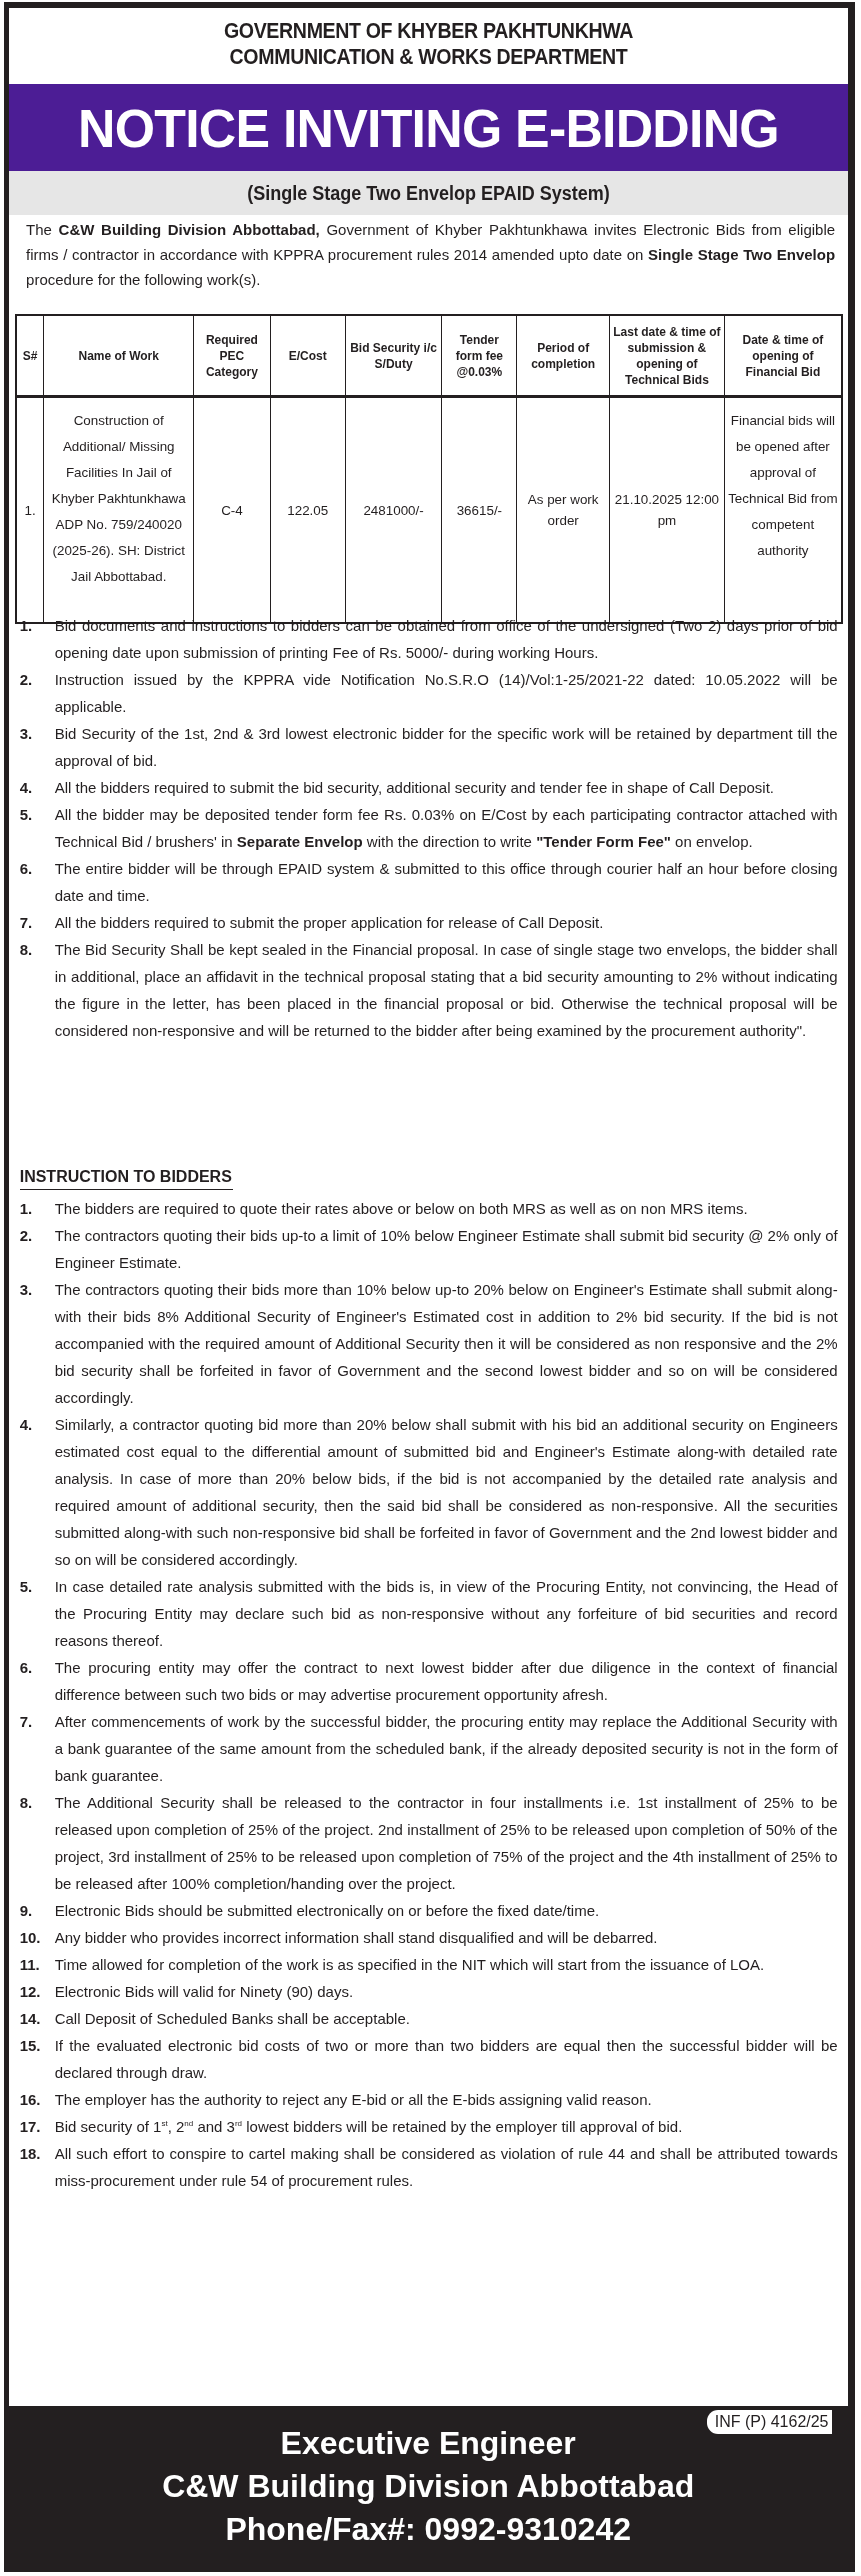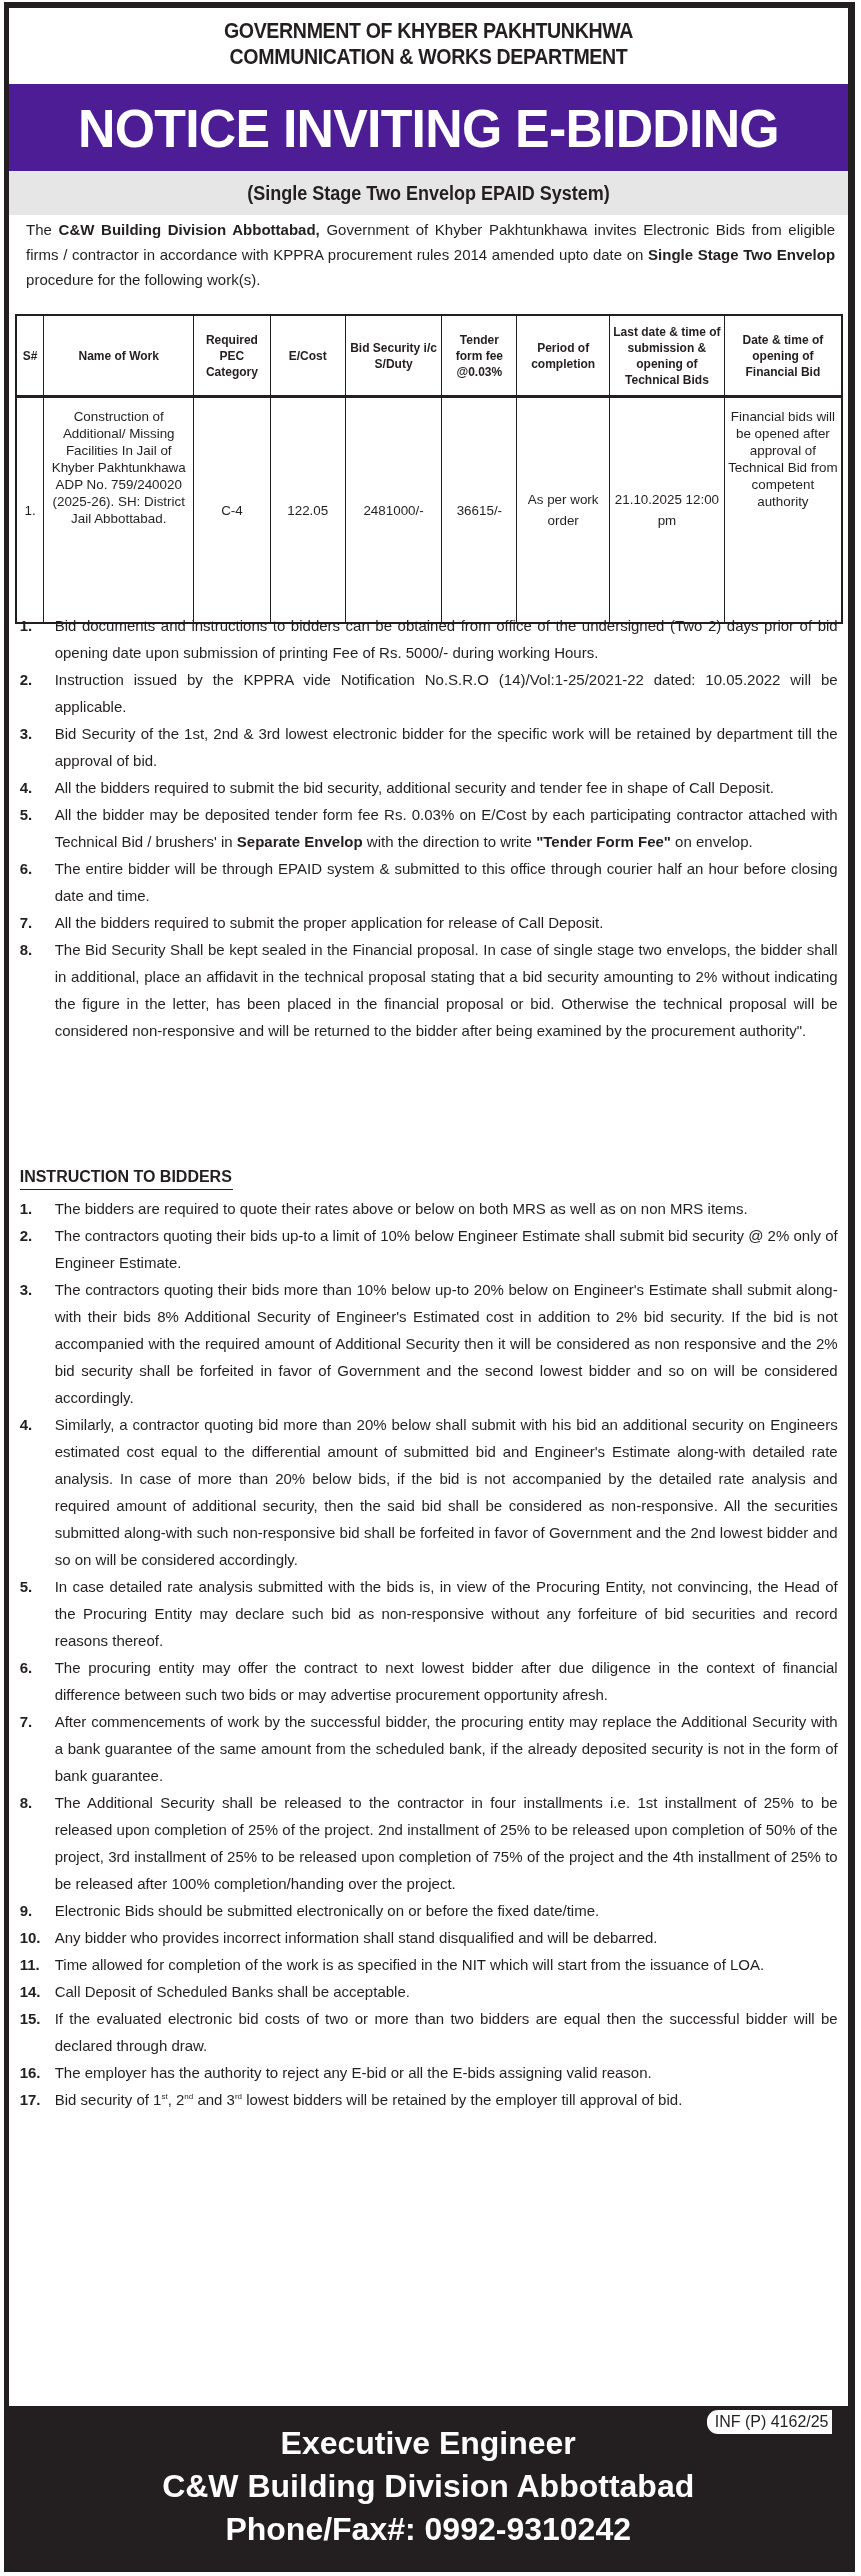--- a/index.html
+++ b/index.html
@@ -24,21 +24,21 @@
   .intro { position: absolute; left: 17.4px; top: 209px; width: 809px; font-size: 15px;
            line-height: 25px; text-align: justify; }
   .intro b { font-weight: bold; }
   table.works { position: absolute; left: 6.3px; top: 306px; width: 828px; border-collapse: collapse;
                 font-size: 12.6px; }
   table.works th, table.works td { border: 1.6px solid #231f20; text-align: center; vertical-align: middle;
                 padding: 1.6px 2.4px; }
   table.works th { font-weight: bold; font-size: 12px; line-height: 16px; height: 76px; }
   table.works thead tr { border-bottom: 3.2px solid #231f20; }
   table.works td { font-size: 13.4px; line-height: 21.3px; height: 213px; }
-  table.works td.name, table.works td.fin { line-height: 17px; vertical-align: top; padding-top: 9.5px; }
+  table.works td.name, table.works td.fin { line-height: 26px; vertical-align: top; padding-top: 9.5px; }
   table.works { border: 2.4px solid #231f20; }
   .list { position: absolute; left: 11px; width: 818px; font-size: 15px; line-height: 27px; }
   .list .item { display: flex; }
   .list .num { width: 35px; flex: none; font-weight: bold; }
   .list .txt { flex: 1; text-align: justify; }
   .list .txt b { font-weight: bold; }
   .list1 { top: 604px; }
   .heading { position: absolute; left: 11px; top: 1157px; font-weight: bold; font-size: 16px;
              line-height: 24px; border-bottom: 1.6px solid #231f20; padding-right: 0.8px; }
   .list2 { top: 1187px; }
@@ -184,34 +184,42 @@
       </div>
     <div class="item">
         <span class="num">10.</span>
         <span class="txt">Any bidder who provides incorrect information shall stand disqualified and will be debarred.</span>
       </div>
     <div class="item">
         <span class="num">11.</span>
         <span class="txt">Time allowed for completion of the work is as specified in the NIT which will start from the issuance of LOA.</span>
       </div>
     <div class="item">
+        <span class="num">12.</span>
+        <span class="txt">Electronic Bids will valid for Ninety (90) days.</span>
+      </div>
+    <div class="item">
         <span class="num">14.</span>
         <span class="txt">Call Deposit of Scheduled Banks shall be acceptable.</span>
       </div>
     <div class="item">
         <span class="num">15.</span>
         <span class="txt">If the evaluated electronic bid costs of two or more than two bidders are equal then the successful bidder will be declared through draw.</span>
       </div>
     <div class="item">
         <span class="num">16.</span>
         <span class="txt">The employer has the authority to reject any E-bid or all the E-bids assigning valid reason.</span>
       </div>
     <div class="item">
         <span class="num">17.</span>
         <span class="txt"><span>Bid security of 1</span><sup>st</sup><span>, 2</span><sup>nd</sup><span> and 3</span><sup>rd</sup><span> lowest bidders will be retained by the employer till approval of bid.</span></span>
+      </div>
+    <div class="item">
+        <span class="num">18.</span>
+        <span class="txt">All such effort to conspire to cartel making shall be considered as violation of rule 44 and shall be attributed towards miss-procurement under rule 54 of procurement rules.</span>
       </div>
   </div>
 </div>
 
 <div class="footer">
   <span class="inf">INF (P) 4162/25</span>
   <div class="f1">Executive Engineer</div>
   <div>C&amp;W Building Division Abbottabad</div>
   <div>Phone/Fax#: 0992-9310242</div>
 </div>

